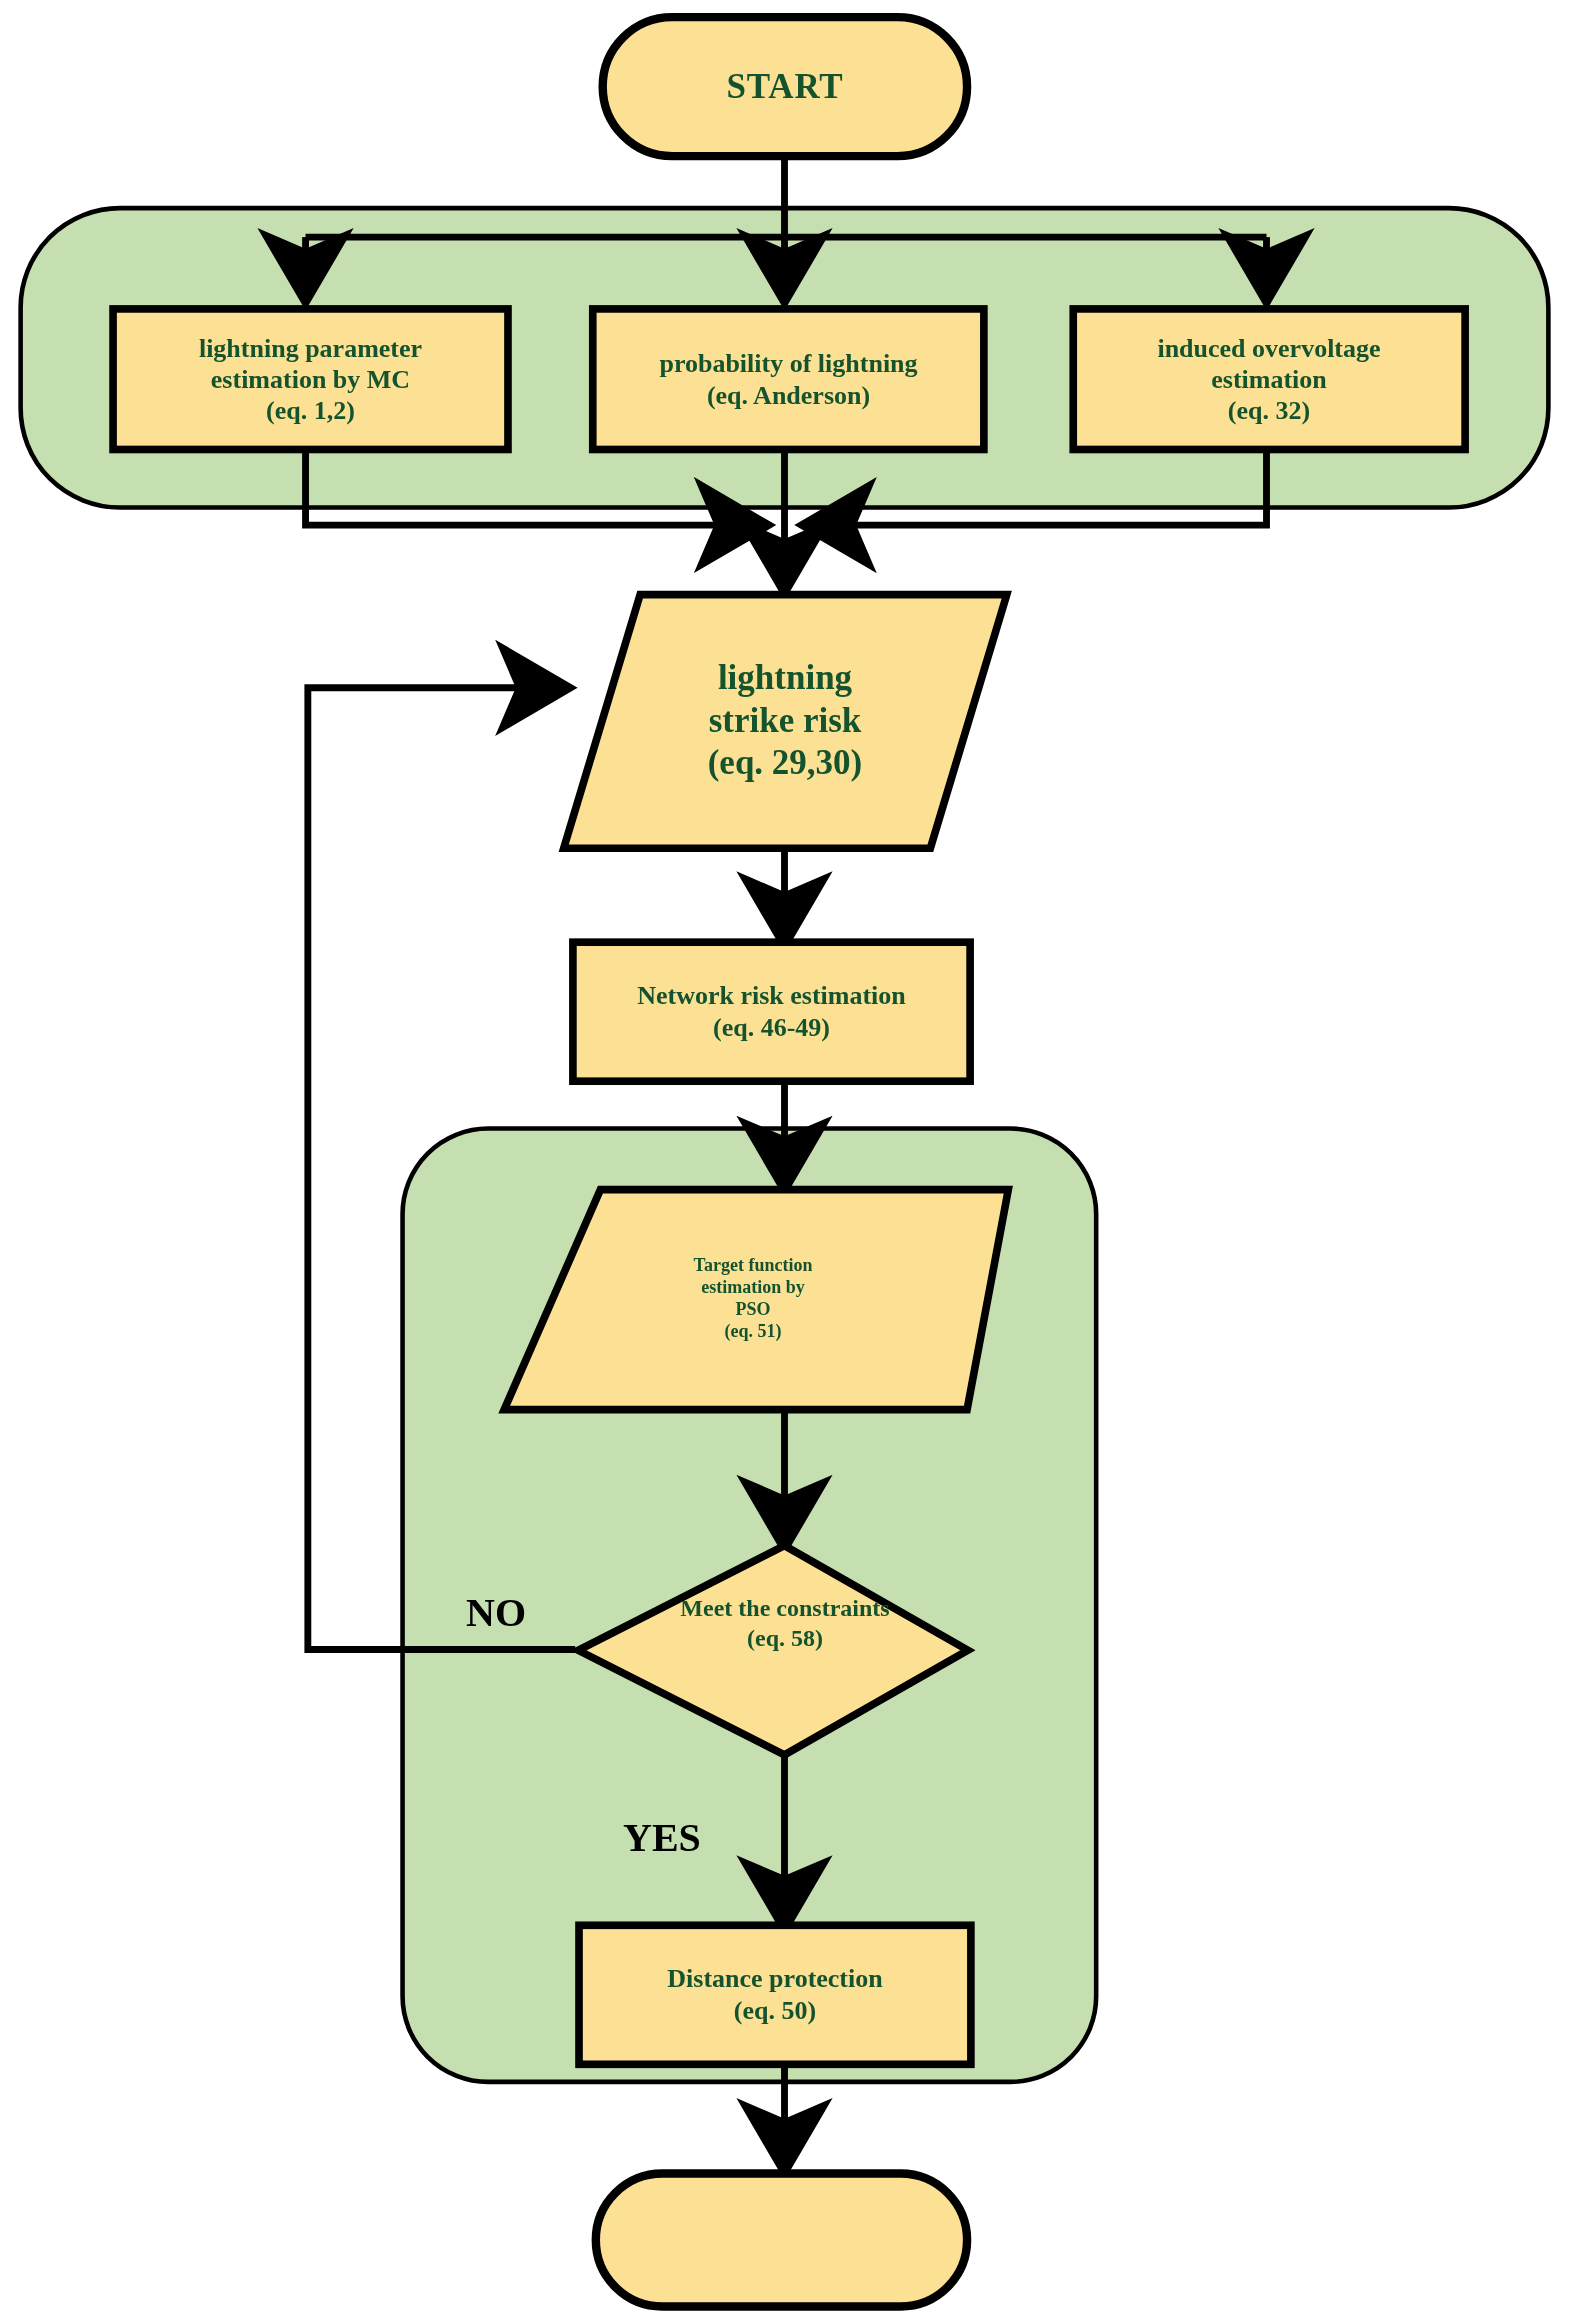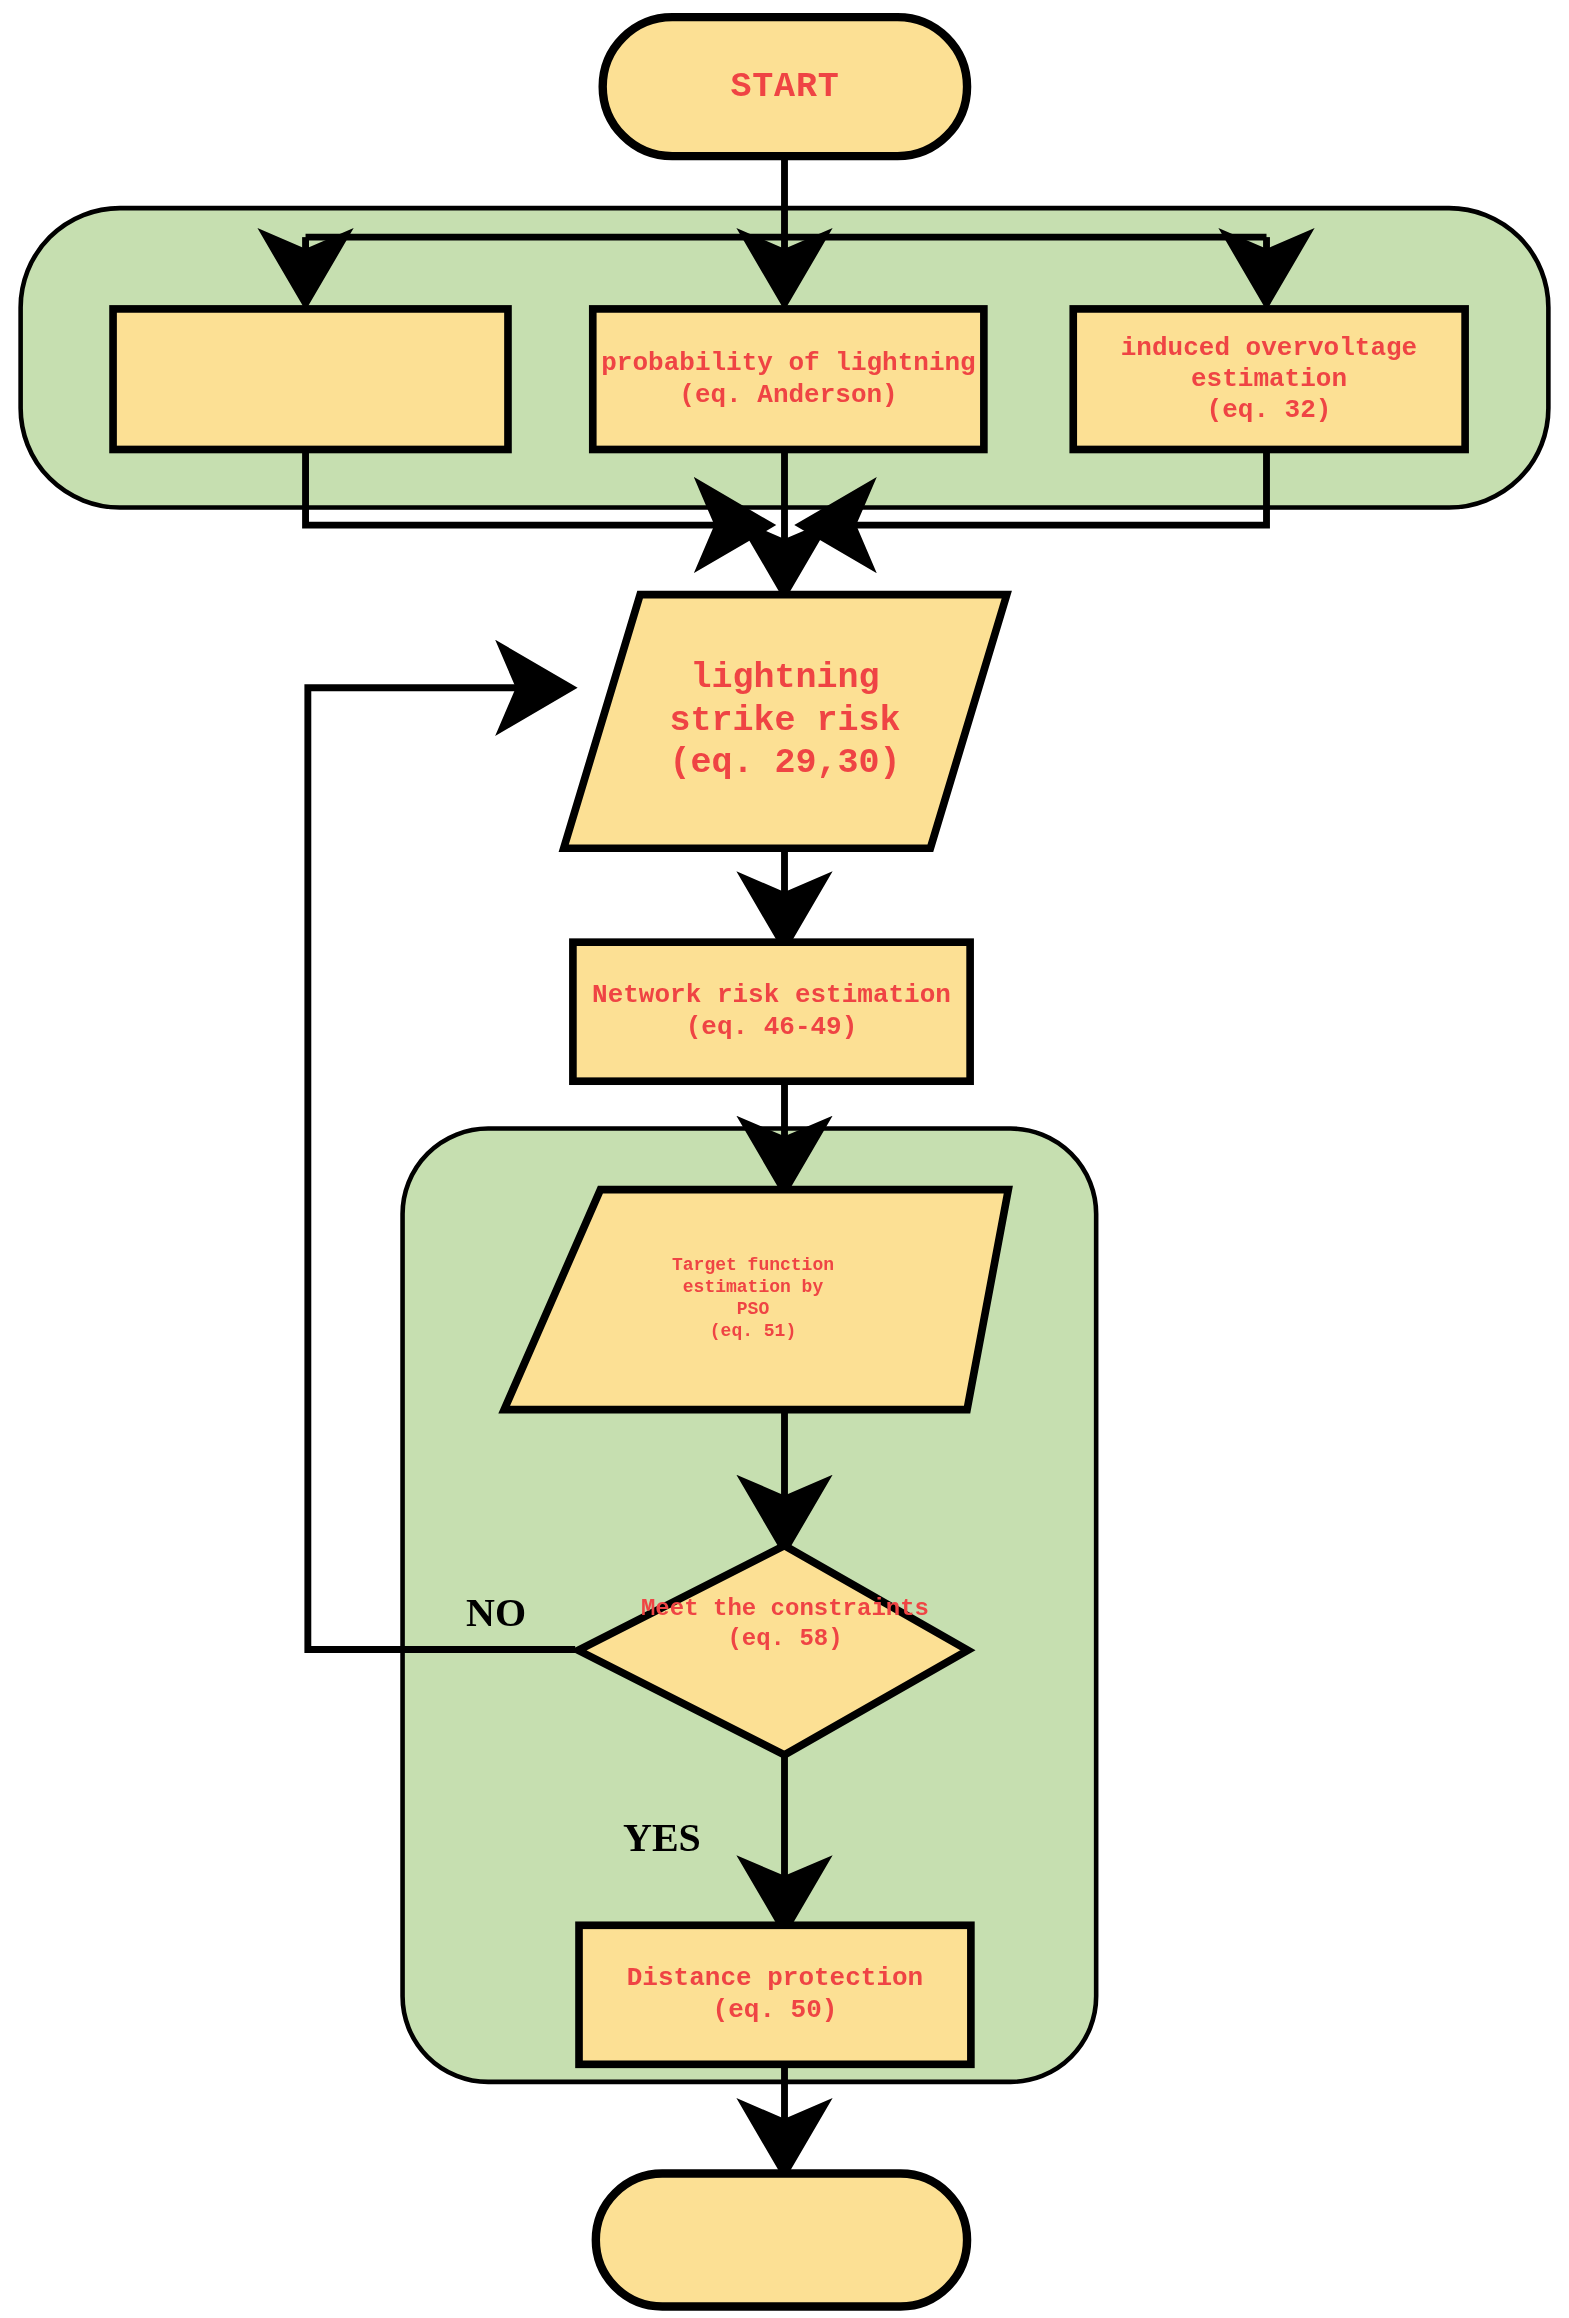--- a/index.html
+++ b/index.html
@@ -5,22 +5,22 @@
   html,body{margin:0;padding:0;background:#ffffff;}
   body{
     width:1569px;height:2319px;position:relative;overflow:hidden;
     font-family:"Liberation Serif","DejaVu Serif",serif;
   }
   #canvas{position:absolute;inset:0;width:1569px;height:2319px;}
   svg.layer{position:absolute;left:0;top:0;width:1569px;height:2319px;}
   .node-text{
     position:absolute;display:flex;flex-direction:column;
     align-items:center;justify-content:center;
-    text-align:center;color:#ef4444;font-weight:bold;
-    font-family:Liberation Mono, monospace;
+    text-align:center;color:#14532d;font-weight:bold;
+    font-family:Liberation Serif, serif;
     pointer-events:none;white-space:pre;
   }
   .terminal-text{font-size:35px;letter-spacing:0.8px;}
   .proc-text{font-size:26px;line-height:1.20;}
   .io-text{font-size:35px;line-height:1.22;}
   .pso-text{font-size:18px;line-height:1.22;}
   .dec-text{font-size:24px;line-height:1.22;}
   .edge-label{
     position:absolute;color:#000;font-weight:bold;font-size:40px;
     font-family:"Liberation Serif","DejaVu Serif",serif;
@@ -89,20 +89,25 @@
 
     <rect x="758" y="2520" width="513" height="182" fill="#FCE094" stroke="#000" stroke-width="10"></rect>
 
     <rect x="780" y="2845" width="486" height="174" rx="87" ry="87" fill="#FCE094" stroke="#000" stroke-width="11"></rect>
   </svg>
 
   <div class="node-text terminal-text" style="left:603px;top:17px;width:364px;height:139px;">
     <span>START</span>
   </div>
 
+  <div class="node-text proc-text" style="left:113px;top:309px;width:395px;height:141px;">
+    <span>lightning parameter</span>
+    <span>estimation by MC</span>
+    <span>(eq. 1,2)</span>
+  </div>
 
   <div class="node-text proc-text" style="left:593px;top:309px;width:391px;height:141px;">
     <span>probability of lightning</span>
     <span>(eq. Anderson)</span>
   </div>
 
   <div class="node-text proc-text" style="left:1073px;top:309px;width:392px;height:141px;">
     <span>induced overvoltage</span>
     <span>estimation</span>
     <span>(eq. 32)</span>

